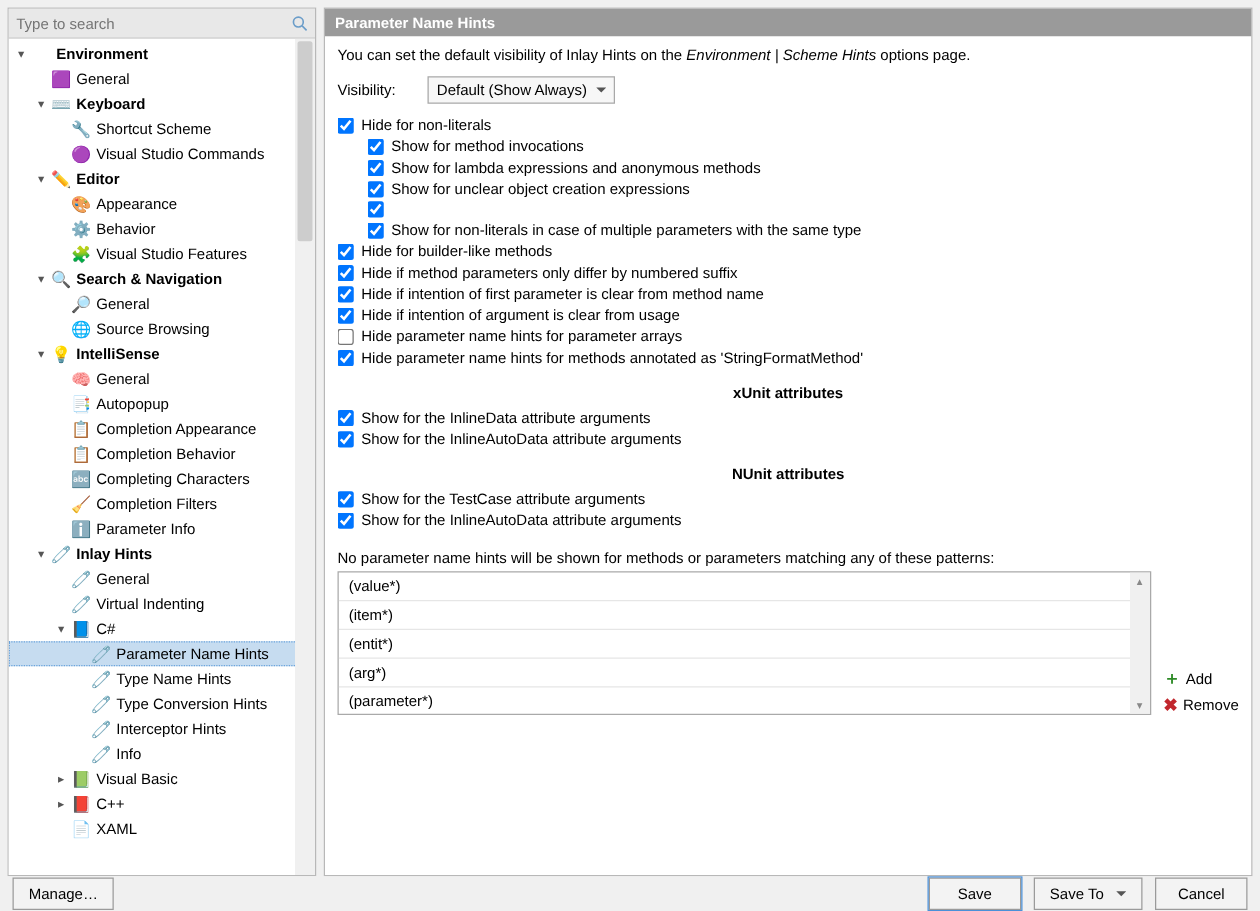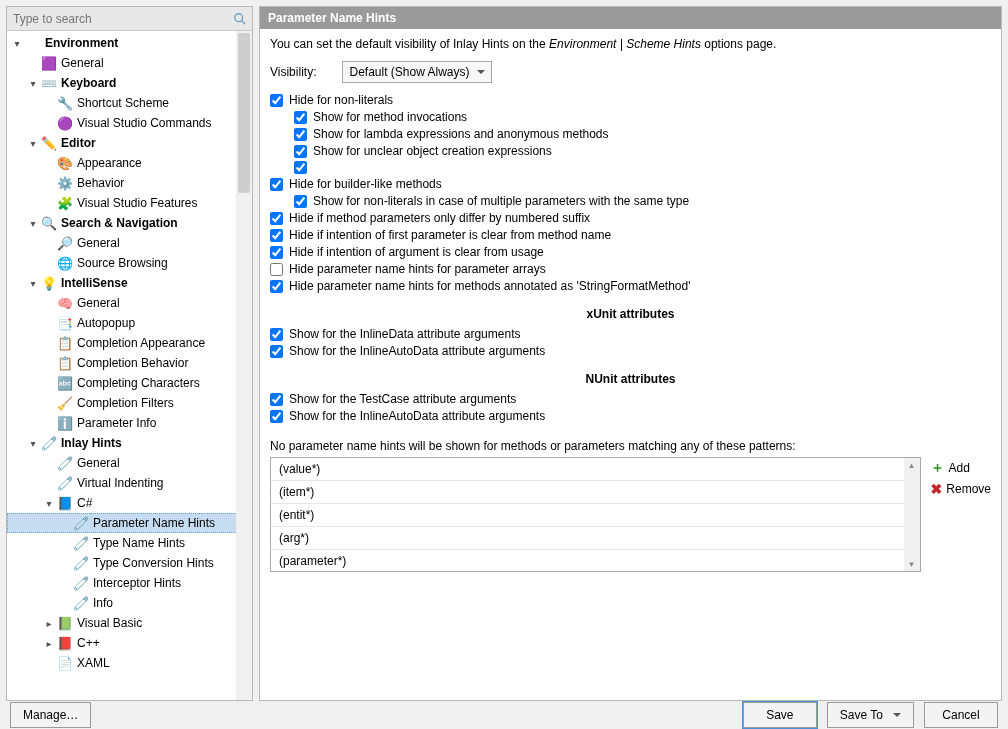--- a/index.html
+++ b/index.html
@@ -154,21 +154,21 @@
   .checkrow input { margin: 0 6px 0 0; }
   .checkrow.indent { margin-left: 24px; }
   .section-title {
     font-weight: 600;
     margin: 14px 0 6px 0;
     text-align: center;
   }
   .patterns-label { margin: 16px 0 4px 0; }
   .patterns-wrap {
     display:flex;
-    align-items: flex-start;
+    align-items: flex-end;
     gap: 10px;
   }
   .patterns-box {
     flex:1;
     border: 1px solid #a9a9a9;
     height: 115px;
     overflow: hidden;
     position: relative;
   }
   .patterns-box .pitem {
@@ -444,27 +444,27 @@
               <input type="checkbox" checked="" style="">
               <span>Show for lambda expressions and anonymous methods</span>
             </label>
             <label class="checkrow indent">
               <input type="checkbox" checked="" style="">
               <span>Show for unclear object creation expressions</span>
             </label>
             <label class="checkrow indent">
               <input type="checkbox" checked="" style="">
             </label>
+            <label class="checkrow indent">
+              <input type="checkbox" checked="" style="">
+              <span>Show for non-literals in case of multiple parameters with the same type</span>
+            </label>
             <label class="checkrow">
               <input type="checkbox" checked="" style="">
               <span>Hide for builder-like methods</span>
-            </label>
-            <label class="checkrow indent">
-              <input type="checkbox" checked="" style="">
-              <span>Show for non-literals in case of multiple parameters with the same type</span>
             </label>
             <label class="checkrow">
               <input type="checkbox" checked="" style="">
               <span>Hide if method parameters only differ by numbered suffix</span>
             </label>
             <label class="checkrow">
               <input type="checkbox" checked="" style="">
               <span>Hide if intention of first parameter is clear from method name</span>
             </label>
             <label class="checkrow">

